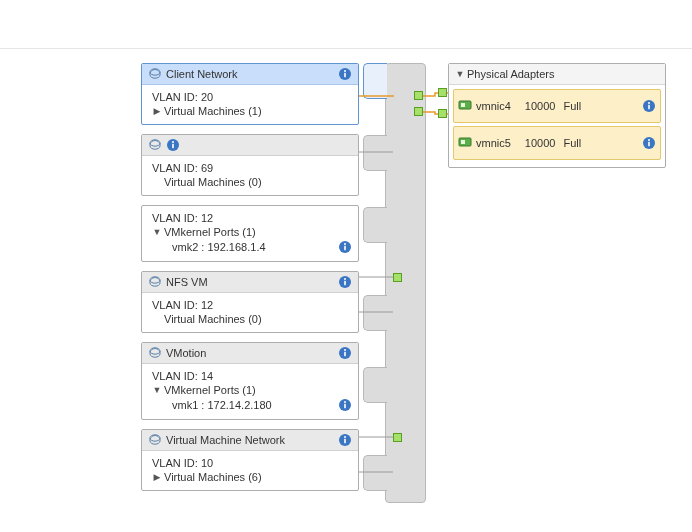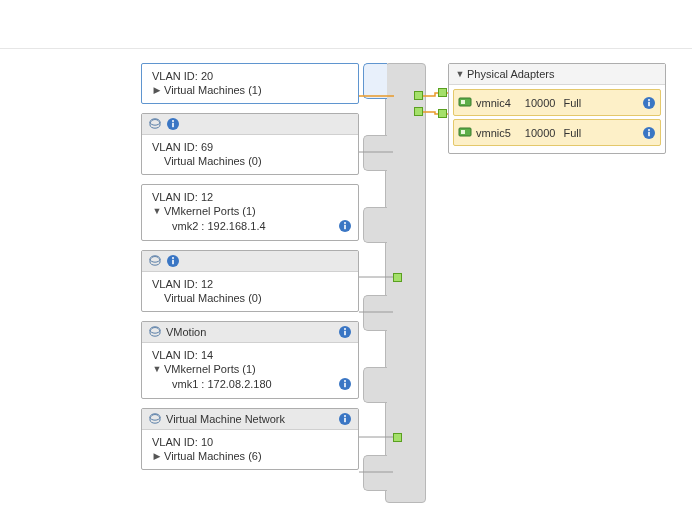--- a/index.html
+++ b/index.html
@@ -91,21 +91,21 @@
   .pa-panel .panel-header { background:#f4f4f4; border-bottom:1px solid #d8d8d8; }
   .pa-body { padding: 4px; }
   .nic-row {
     background: #fdf0c8;
     border: 1px solid #e4c86b;
     border-radius: 2px;
     padding: 2px 4px;
     display:flex;
     align-items:center;
     margin-bottom: 3px;
-    height: 27px;
+    height: 34px;
   }
   .nic-name { margin-left: 4px; }
   .nic-spd { margin-left: 14px; }
   .nic-dup { margin-left: 8px; flex:1 1 auto; }
   .conn {
     position:absolute;
     width:9px; height:9px;
     background:#a4e06a;
     border:1px solid #5aa020;
   }
@@ -139,20 +139,37 @@
 
   <div class="conn" style="left:414px; top:91px"></div>
   <div class="conn" style="left:414px; top:107px"></div>
   <div class="conn" style="left:438px; top:88px"></div>
   <div class="conn" style="left:438px; top:109px"></div>
   <div class="conn" style="left:393px; top:273px"></div>
   <div class="conn" style="left:393px; top:433px"></div>
 
   <div class="col-left" id="pg-col">
       <div class="panel sel">
+        <div class="panel-header">
+          <span class="hdr-icon">
+            <svg width="14" height="14" viewBox="0 0 14 14">
+              <ellipse cx="7" cy="5" rx="5" ry="3.2" fill="none" stroke="#5a7fa8" stroke-width="1"></ellipse>
+              <path d="M2 5v3a5 3.2 0 0 0 10 0V5" fill="none" stroke="#5a7fa8" stroke-width="1"></path>
+              <path d="M3.5 4.5a3.5 2 0 0 1 7 0" fill="none" stroke="#5a7fa8" stroke-width="0.9"></path>
+            </svg>
+          </span>
+          <span class="hdr-title">Client Network</span>
+          <span class="info-icon">
+            <svg width="14" height="14" viewBox="0 0 14 14">
+              <circle cx="7" cy="7" r="6" fill="#3a76c4"></circle>
+              <rect x="6.2" y="5.8" width="1.6" height="4.4" fill="#fff"></rect>
+              <circle cx="7" cy="4" r="1" fill="#fff"></circle>
+            </svg>
+          </span>
+        </div>
         <div class="panel-body">
           <div class="row">
             <span>VLAN ID: 20</span>
           </div>
           <div class="row">
             <span class="tri">▶</span>
             <span>Virtual Machines (1)</span>
           </div>
         </div>
       </div>
@@ -206,20 +223,21 @@
       </div>
       <div class="panel">
         <div class="panel-header">
           <span class="hdr-icon">
             <svg width="14" height="14" viewBox="0 0 14 14">
               <ellipse cx="7" cy="5" rx="5" ry="3.2" fill="none" stroke="#5a7fa8" stroke-width="1"></ellipse>
               <path d="M2 5v3a5 3.2 0 0 0 10 0V5" fill="none" stroke="#5a7fa8" stroke-width="1"></path>
               <path d="M3.5 4.5a3.5 2 0 0 1 7 0" fill="none" stroke="#5a7fa8" stroke-width="0.9"></path>
             </svg>
           </span>
+          <span class="hdr-title">NFS VM</span>
           <span class="info-icon">
             <svg width="14" height="14" viewBox="0 0 14 14">
               <circle cx="7" cy="7" r="6" fill="#3a76c4"></circle>
               <rect x="6.2" y="5.8" width="1.6" height="4.4" fill="#fff"></rect>
               <circle cx="7" cy="4" r="1" fill="#fff"></circle>
             </svg>
           </span>
         </div>
         <div class="panel-body">
           <div class="row">
@@ -250,21 +268,21 @@
         </div>
         <div class="panel-body">
           <div class="row">
             <span>VLAN ID: 14</span>
           </div>
           <div class="row">
             <span class="tri">▼</span>
             <span>VMkernel Ports (1)</span>
           </div>
           <div class="row">
-            <span class="indent2">vmk1 : 172.08.2.180</span>
+            <span class="indent2">vmk1 : 172.14.2.180</span>
             <span style="flex:1"></span>
             <span class="info-icon">
               <svg width="14" height="14" viewBox="0 0 14 14">
                 <circle cx="7" cy="7" r="6" fill="#3a76c4"></circle>
                 <rect x="6.2" y="5.8" width="1.6" height="4.4" fill="#fff"></rect>
                 <circle cx="7" cy="4" r="1" fill="#fff"></circle>
               </svg>
             </span>
           </div>
         </div>

